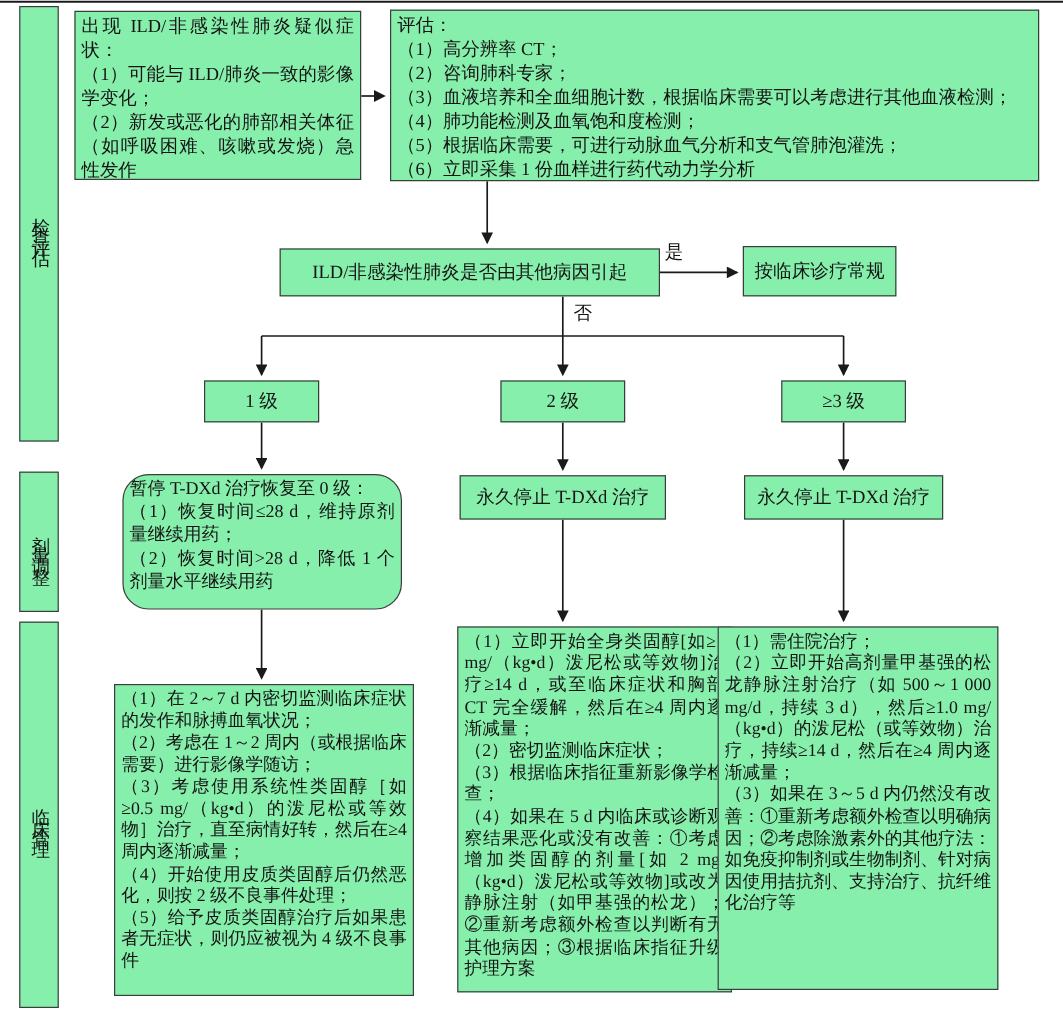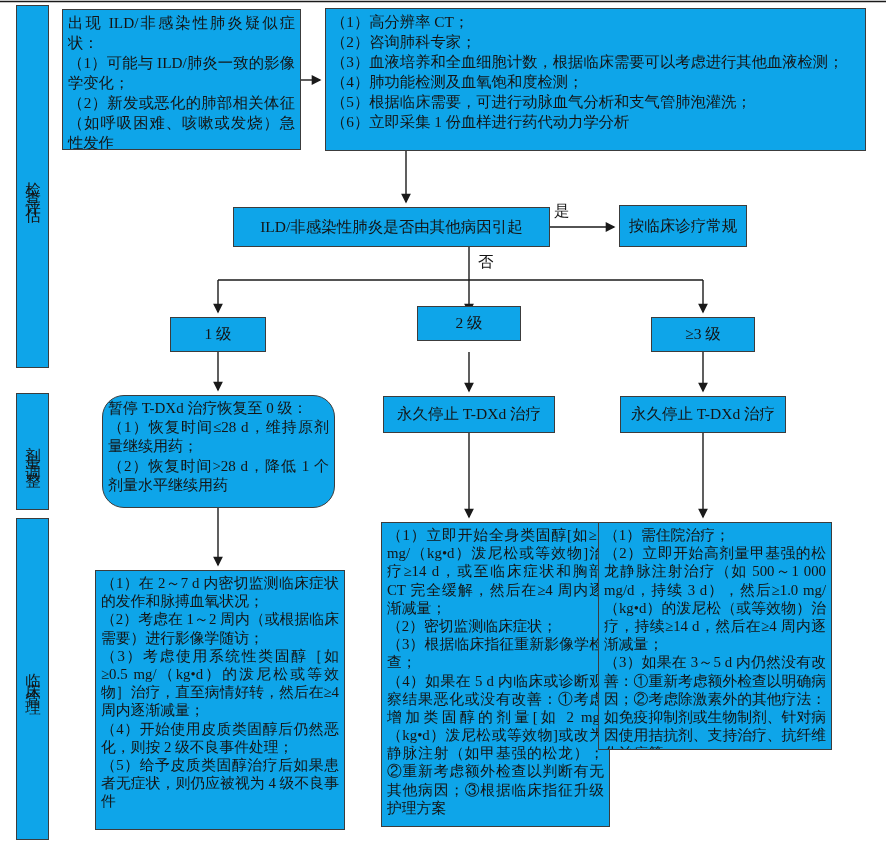--- a/index.html
+++ b/index.html
@@ -7,21 +7,21 @@
     position:relative;
     width:886px;height:845px;
     background:#ffffff;
     font-family:"Liberation Serif","DejaVu Serif",serif;
     color:#141414;
   }
   #connectors{position:absolute;left:0;top:0;z-index:0;}
   .box{
     position:absolute;
     border:1.4px solid #3c3c3c;
-    background:#0ea5e9;
+    background:#86efac;
     box-sizing:border-box;
     z-index:1;
     overflow:hidden;
     font-family:Liberation Serif, serif;
   }
   .para-box{padding:3px 5px;font-size:15px;line-height:1.28;text-align:justify;}
   .para-box .para{margin:0;}
   .center-box{display:flex;align-items:center;justify-content:center;font-size:15.5px;text-align:center;}
   .side-box{display:flex;align-items:center;justify-content:center;}
   .side-label{
@@ -76,41 +76,42 @@
     <span class="side-label">临床管理</span>
   </div>
 
   <div class="box para-box top-boxes" style="left:62px;top:9px;width:239px;height:141px;">
     <div class="para">出现 ILD/非感染性肺炎疑似症状：</div>
     <div class="para">（1）可能与 ILD/肺炎一致的影像学变化；</div>
     <div class="para">（2）新发或恶化的肺部相关体征（如呼吸困难、咳嗽或发烧）急性发作</div>
   </div>
 
   <div class="box para-box top-boxes" style="left:325px;top:8px;width:541px;height:143px;">
+    <div class="para">评估：</div>
     <div class="para">（1）高分辨率 CT；</div>
     <div class="para">（2）咨询肺科专家；</div>
     <div class="para">（3）血液培养和全血细胞计数，根据临床需要可以考虑进行其他血液检测；</div>
     <div class="para">（4）肺功能检测及血氧饱和度检测；</div>
     <div class="para">（5）根据临床需要，可进行动脉血气分析和支气管肺泡灌洗；</div>
     <div class="para">（6）立即采集 1 份血样进行药代动力学分析</div>
   </div>
 
   <div class="box center-box" style="left:205px;top:207px;width:317px;height:40px;margin-left:28px;">
     <span>ILD/非感染性肺炎是否由其他病因引起</span>
   </div>
   <div class="edge-label" style="left:552px;top:203px;">是</div>
   <div class="box center-box" style="left:619px;top:205px;width:128px;height:42px;">
     <span>按临床诊疗常规</span>
   </div>
   <div class="edge-label" style="left:476px;top:254px;">否</div>
 
   <div class="box center-box" style="left:170px;top:317px;width:96px;height:35px;">
     <span>1 级</span>
   </div>
-  <div class="box center-box" style="left:417px;top:306px;width:104px;height:35px;">
+  <div class="box center-box" style="left:417px;top:317px;width:104px;height:35px;">
     <span>2 级</span>
   </div>
   <div class="box center-box" style="left:651px;top:317px;width:104px;height:35px;">
     <span>≥3 级</span>
   </div>
 
   <div class="box para-box" style="left:102px;top:395px;width:233px;height:113px;border-radius:22px;">
     <div class="para">暂停 T-DXd 治疗恢复至 0 级：</div>
     <div class="para">（1）恢复时间≤28 d，维持原剂量继续用药；</div>
     <div class="para">（2）恢复时间&gt;28 d，降低 1 个剂量水平继续用药</div>
@@ -130,19 +131,19 @@
     <div class="para">（5）给予皮质类固醇治疗后如果患者无症状，则仍应被视为 4 级不良事件</div>
   </div>
 
   <div class="box para-box clin" style="left:357px;top:522px;width:229px;height:305px;margin-left:24px;">
     <div class="para">（1）立即开始全身类固醇[如≥1 mg/（kg•d）泼尼松或等效物]治疗≥14 d，或至临床症状和胸部 CT 完全缓解，然后在≥4 周内逐渐减量；</div>
     <div class="para">（2）密切监测临床症状；</div>
     <div class="para">（3）根据临床指征重新影像学检查；</div>
     <div class="para">（4）如果在 5 d 内临床或诊断观察结果恶化或没有改善：①考虑增加类固醇的剂量[如 2 mg/（kg•d）泼尼松或等效物]或改为静脉注射（如甲基强的松龙）；②重新考虑额外检查以判断有无其他病因；③根据临床指征升级护理方案</div>
   </div>
 
-  <div class="box para-box clin" style="left:598px;top:522px;width:234px;height:228px;">
+  <div class="box para-box clin" style="left:598px;top:522px;width:234px;height:303px;">
     <div class="para">（1）需住院治疗；</div>
     <div class="para">（2）立即开始高剂量甲基强的松龙静脉注射治疗（如 500～1 000 mg/d，持续 3 d），然后≥1.0 mg/（kg•d）的泼尼松（或等效物）治疗，持续≥14 d，然后在≥4 周内逐渐减量；</div>
     <div class="para">（3）如果在 3～5 d 内仍然没有改善：①重新考虑额外检查以明确病因；②考虑除激素外的其他疗法：如免疫抑制剂或生物制剂、针对病因使用拮抗剂、支持治疗、抗纤维化治疗等</div>
   </div>
 
 </div>
 
 </body></html>

